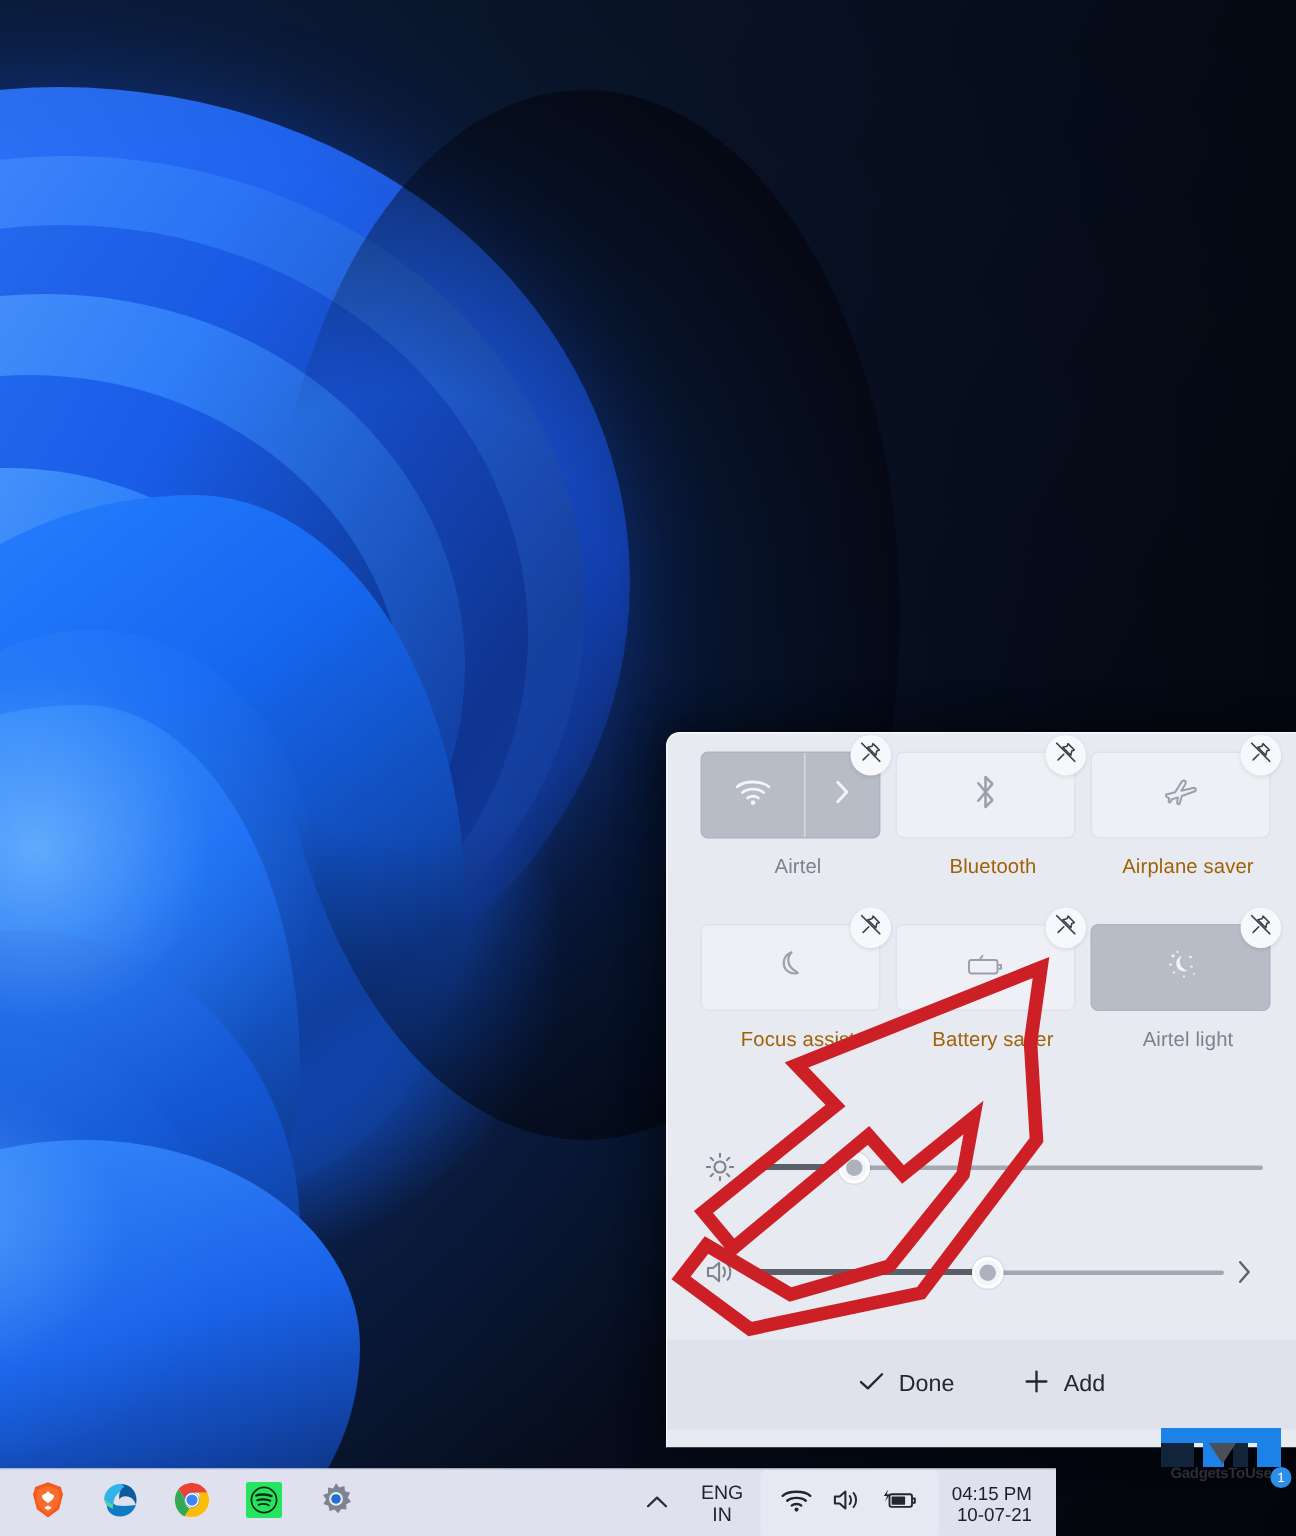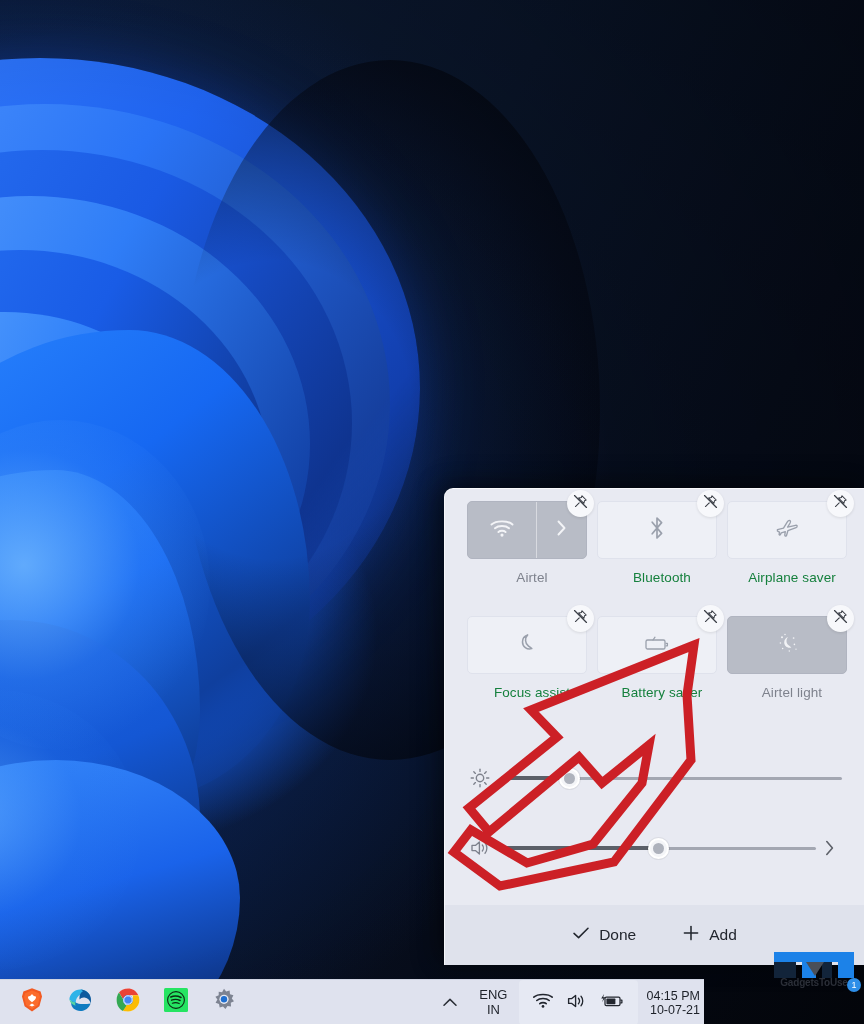--- a/index.html
+++ b/index.html
@@ -93,21 +93,21 @@
   }
   .tile.active{ background:#b8bcc6; border-color:#b0b4c0; }
   .tile .ic{ display:block; }
   .tile.split{ justify-content:flex-start; }
   .tile .lefthalf{ width:70px; display:flex; align-items:center; justify-content:center; height:100%;
     border-right:1px solid rgba(255,255,255,.45); }
   .tile .righthalf{ width:49px; display:flex; align-items:center; justify-content:center; height:100%; }
 
   .tile-label{
     margin-top:11px; width:130px; text-align:center;
-    font-size:13.5px; color:#15803d; letter-spacing:.1px;
+    font-size:13.5px; color:#a16207; letter-spacing:.1px;
   }
   .tile-label.dark{ color:#7e828d; }
 
   .unpin{
     position:absolute; right:-8px; top:-12px;
     width:27px; height:27px; border-radius:50%;
     background:#f7f8fb;
     display:flex; align-items:center; justify-content:center;
     box-shadow:0 1px 3px rgba(0,0,0,.10);
   }
@@ -124,21 +124,21 @@
     box-shadow:0 0 0 1px rgba(0,0,0,.06);
     display:flex; align-items:center; justify-content:center;
   }
   .thumb i{ display:block; width:11px; height:11px; border-radius:50%; background:#aeb2bc; }
   .chev-right{ width:26px; flex:0 0 26px; display:flex; align-items:center; justify-content:center; }
 
   #qs-brightness{ margin-top:24px; }
   #qs-volume{ margin-top:24px; }
 
   .qs-footer{
-    position:absolute; left:0; right:0; bottom:0; height:60px;
+    position:absolute; left:0; right:0; bottom:12px; height:60px;
     background:#dfe2ec;
     display:flex; align-items:center; justify-content:center; gap:26px;
   }
   .footer-btn{ display:flex; align-items:center; gap:9px; padding:6px 10px; border-radius:4px; }
   .footer-btn span.t{ font-size:15.5px; color:#22262e; }
 
   
   #annotation{ position:absolute; left:444px; top:600px; width:300px; height:300px; pointer-events:none; }
 
   
@@ -152,21 +152,21 @@
   .tb-app{ width:44px; height:42px; display:flex; align-items:center; justify-content:center; border-radius:4px; }
 
   #tray{ position:absolute; right:0; top:0; height:45px; display:flex; align-items:center; }
   .tray-chevron{ width:34px; height:45px; display:flex; align-items:center; justify-content:center; }
   .tray-lang{ display:flex; flex-direction:column; align-items:center; justify-content:center;
     height:45px; padding:0 12px; line-height:1.08; }
   .tray-lang span{ font-size:13px; color:#1d2129; }
   .tray-icons{ display:flex; align-items:center; gap:12px; height:45px; padding:0 13px;
     background:#e6e9f3; border-radius:4px; }
   .tray-clock{ display:flex; flex-direction:column; align-items:flex-end; justify-content:center;
-    height:45px; padding:0 4px 0 8px; line-height:1.12; }
+    height:45px; padding:0 16px 0 8px; line-height:1.12; }
   .tray-clock span{ font-size:12.5px; color:#1d2129; }
 
   
   #watermark{ position:absolute; right:2px; bottom:20px; width:96px; height:48px; pointer-events:none; }
   #watermark .wm-text{
     position:absolute; left:0; bottom:16px; width:96px; text-align:center;
     font-size:10px; font-weight:bold; color:#2b2f38; letter-spacing:-.2px;
   }
   .badge1{ position:absolute; right:1px; bottom:12px; width:14px; height:14px; border-radius:50%;
     background:#2d8ee8; color:#fff; font-size:9px; display:flex; align-items:center; justify-content:center; }

